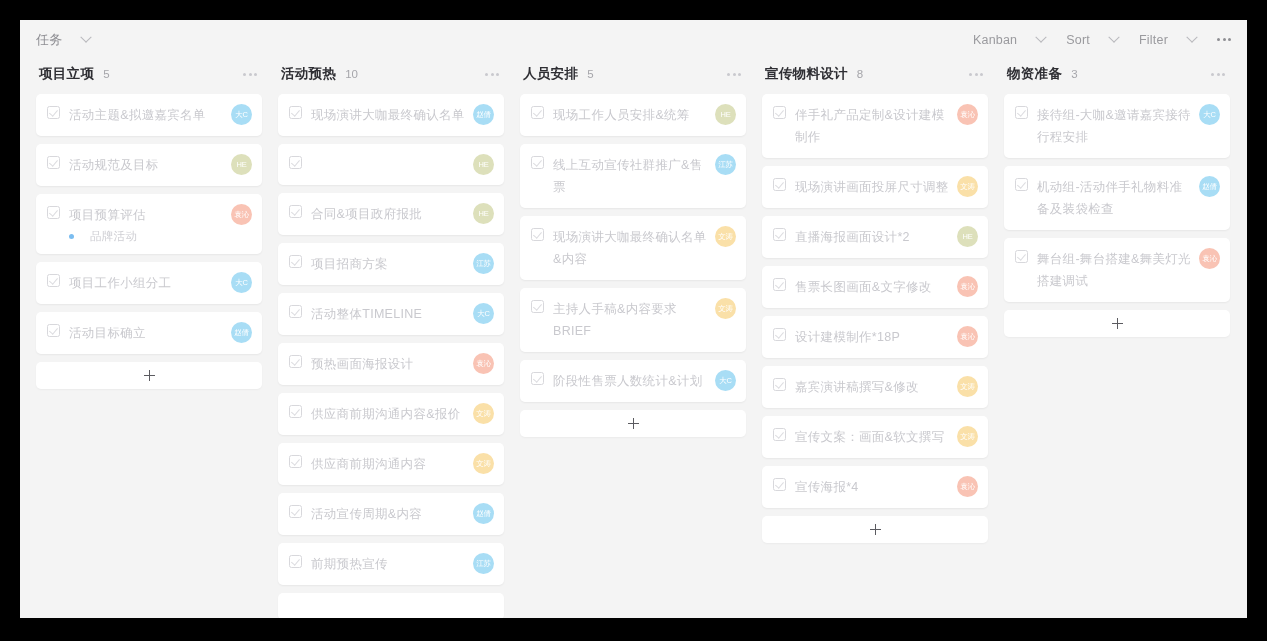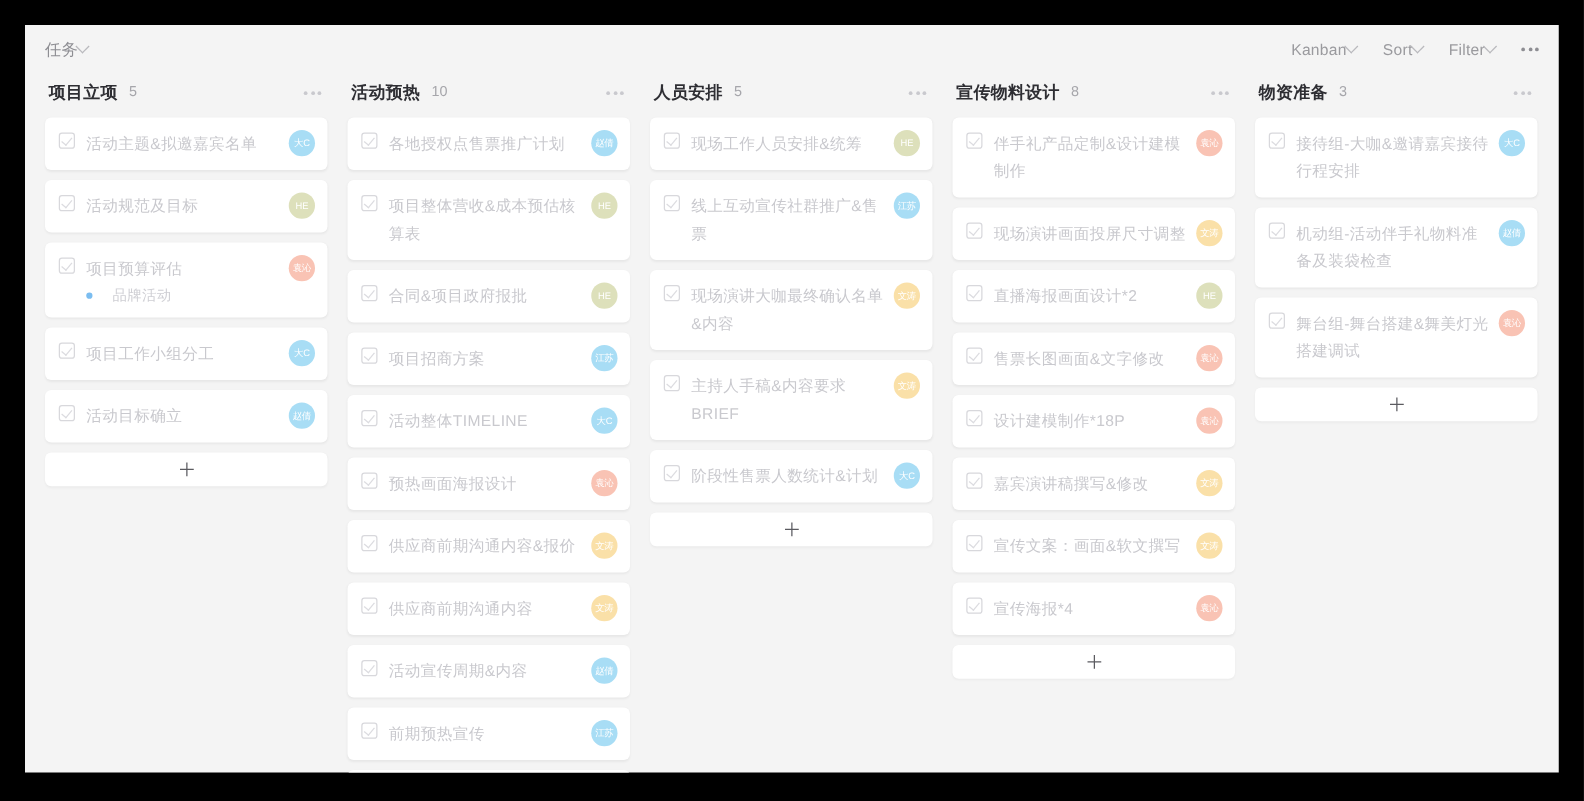--- a/index.html
+++ b/index.html
@@ -21,21 +21,21 @@
   #topbar {
     position: relative;
     height: 39px;
     display: flex;
     align-items: center;
     padding: 0 16px 0 16px;
   }
   .tb-left { display: flex; align-items: center; gap: 6px; }
   .tb-right { margin-left: auto; display: flex; align-items: center; gap: 21px; }
   .tb-item {
-    display: flex; align-items: center; gap: 0;
+    display: flex; align-items: center; gap: 20px;
     font-size: 12.5px; color: #9a9a9e; letter-spacing: .2px;
     cursor: pointer; white-space: nowrap;
   }
   .tb-item.main { font-size: 13px; color: #8e8e93; }
   .caret {
     display: inline-block; width: 8px; height: 8px;
     border-right: 1.2px solid #b9b9bd;
     border-bottom: 1.2px solid #b9b9bd;
     transform: rotate(45deg) translate(-2px,-2px);
   }
@@ -255,30 +255,29 @@
             <i></i>
             <i></i>
             <i></i>
           </span>
         </div>
         <div class="cards">
           <div class="card">
             <div class="card-main">
               <div class="card-row">
                 <span class="chk"></span>
-                <span class="card-title">各地授权点售票推广计划</span>
+                <span class="card-title">现场演讲大咖最终确认名单</span>
               </div>
             </div>
             <span class="avatar" style="background: rgb(168, 221, 245);">赵倩</span>
           </div>
           <div class="card">
             <div class="card-main">
               <div class="card-row">
                 <span class="chk"></span>
-                <span class="card-title">项目整体营收&amp;成本预估核算表</span>
               </div>
             </div>
             <span class="avatar" style="background: rgb(221, 224, 187);">HE</span>
           </div>
           <div class="card">
             <div class="card-main">
               <div class="card-row">
                 <span class="chk"></span>
                 <span class="card-title">合同&amp;项目政府报批</span>
               </div>

